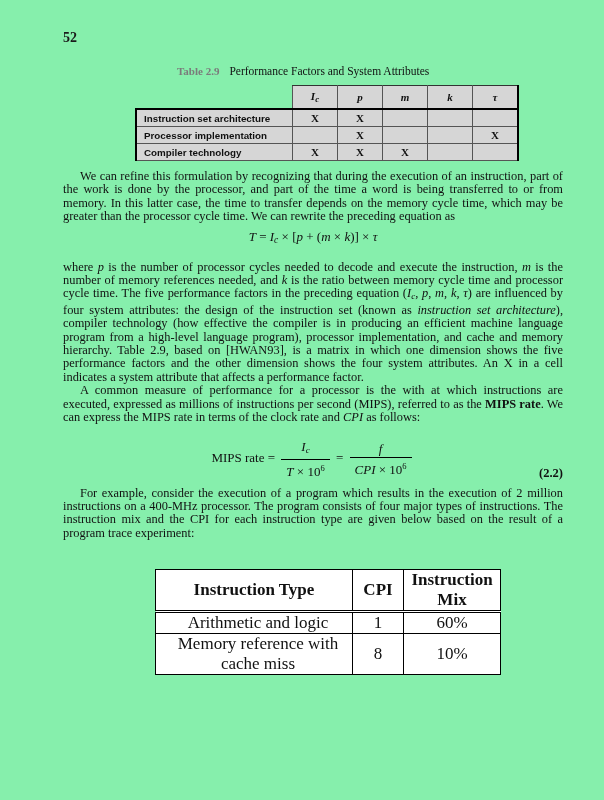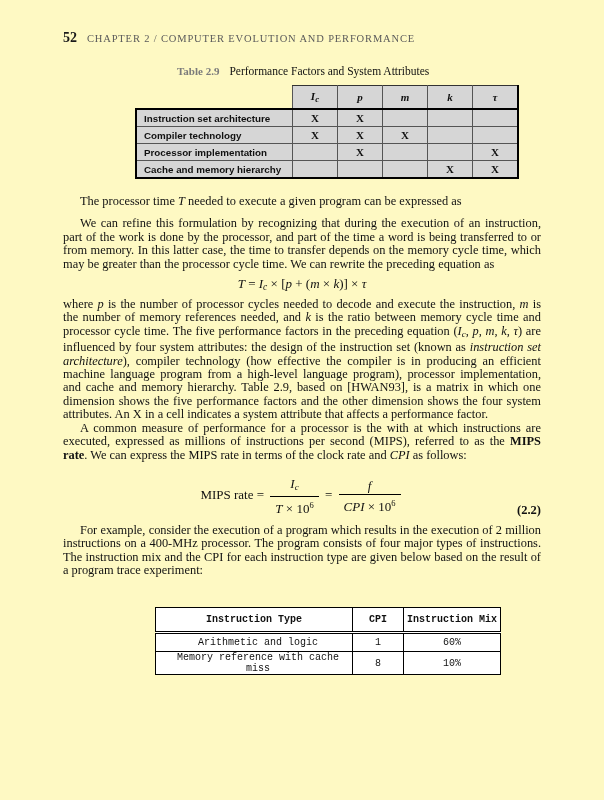--- a/index.html
+++ b/index.html
@@ -1,19 +1,19 @@
 <!DOCTYPE html>
 <html style="--shade: #d6d6d6;"><head>
 <meta charset="utf-8">
 <style>
   html,body{margin:0;padding:0;background:#e8e8e8;}
   .page{
-    position:relative; width:604px; height:800px; background:#fef9c3;
+    position:relative; width:604px; height:800px; background:#86efac;
     font-family:"Liberation Serif", serif; color:#111; overflow:hidden;
-    box-sizing:border-box; padding:30px 63px 0 63px;
+    box-sizing:border-box; padding:30px 41px 0 63px;
   }
   
   .runhead{display:flex; align-items:baseline; gap:10px;}
   .pagenum{font-weight:bold; font-size:14px; color:#1a1a1a;}
   .chaptitle{font-size:10.5px; letter-spacing:0.08em; color:#5a5a5a;}
   
   .caption{margin:19px 0 0 70px; font-size:11.5px;}
   .caption .lbl{font-weight:bold; color:#7b7b7b; margin-right:10px; font-size:11px;margin-left:44px;}
   
   .t29{border-collapse:collapse; margin:8px 0 0 72px; table-layout:fixed;}
@@ -25,53 +25,52 @@
   .t29 .xc{width:44px; font-weight:bold; font-size:11px;}
   .t29 .brow td{height:16px;}
   .t29 td.lft{border-left:2px solid #000;}
   .t29 td.rgt{border-right:2px solid #000;}
   .t29 tr.last td{border-bottom:2.5px solid #000;}
   
   .para{font-size:12.4px; line-height:13.4px; text-align:justify; margin:0;}
   .ind{text-indent:17px;}
   .mt-p1{margin-top:16px;}
   .mt-p2{margin-top:9px;}
-  .mt-p3{margin-top:6px;}
+  .mt-p3{margin-top:16px;}
   .mt-p5{margin-top:7px;}
   .r-i{font-style:italic;}
   .r-b{font-weight:bold;}
   .r-is{font-style:italic; font-size:9px; vertical-align:-2px;}
   .r-sup{font-size:8.5px; vertical-align:5px;}
   
   .eq{text-align:center; font-size:13px; margin:5px 0;}
   .eq .r-is{font-size:9.5px;}
   .eq22{position:relative; text-align:center; margin:13px 0 6px 0; font-size:13px;}
   .frac{display:inline-block; vertical-align:middle; text-align:center; margin:0 3px;}
   .frac .num, .frac .den{display:block; padding:0 5px; line-height:17px; font-size:13px;}
   .frac .num{border-bottom:1px solid #000;}
   .eqnum{position:absolute; right:0; top:28px; font-weight:bold; font-size:12.5px;}
   
-  .cpit{border-collapse:collapse; margin:29px 0 12px 92px; table-layout:fixed; font-size:10px;font-family:Liberation Mono, monospace;}
+  .cpit{border-collapse:collapse; margin:29px 0 12px 92px; table-layout:fixed; font-size:17px;}
   .cpit td{border:1.4px solid #000; padding:0; vertical-align:middle; background:#fff;}
   .cpit .hd{height:23px; font-weight:bold; text-align:center; border-bottom:3px double #000;}
   .cpit .c1{width:188px;}
   .cpit .c2{width:50px;}
   .cpit .c3{width:96px;}
   .cpit .drow td{height:17.5px;}
   .cpit .drow .c1{text-align:center; padding-left:8px;}
   .cpit .drow .c2,.cpit .drow .c3{text-align:center;}
 </style>
 </head>
 <body>
 
 <div class="page">
 
   <div class="runhead">
     <span class="pagenum">52</span>
-    <span class="chaptitle">CHAPTER 2 / COMPUTER EVOLUTION AND PERFORMANCE</span>
   </div>
 
   <div class="caption">
     <span class="lbl">Table 2.9</span><span>Performance Factors and System Attributes</span>
   </div>
 
   <table class="t29">
     <tbody>
         <tr>
       <td class="nob lab"></td>
@@ -83,47 +82,38 @@
     </tr>
     <tr class="brow">
       <td class="lab lft">Instruction set architecture</td>
       <td class="xc">X</td>
       <td class="xc">X</td>
       <td class="xc"></td>
       <td class="xc"></td>
       <td class="xc rgt"></td>
     </tr>
     <tr class="brow">
+      <td class="lab lft">Processor implementation</td>
+      <td class="xc"></td>
+      <td class="xc">X</td>
+      <td class="xc"></td>
+      <td class="xc"></td>
+      <td class="xc rgt">X</td>
+    </tr>
+    <tr class="brow">
       <td class="lab lft">Compiler technology</td>
       <td class="xc">X</td>
       <td class="xc">X</td>
       <td class="xc">X</td>
       <td class="xc"></td>
       <td class="xc rgt"></td>
     </tr>
-    <tr class="brow">
-      <td class="lab lft">Processor implementation</td>
-      <td class="xc"></td>
-      <td class="xc">X</td>
-      <td class="xc"></td>
-      <td class="xc"></td>
-      <td class="xc rgt">X</td>
-    </tr>
-    <tr class="brow last">
-      <td class="lab lft">Cache and memory hierarchy</td>
-      <td class="xc"></td>
-      <td class="xc"></td>
-      <td class="xc"></td>
-      <td class="xc">X</td>
-      <td class="xc rgt">X</td>
-    </tr>
   </tbody>
     </table>
 
-  <p class="para ind mt-p1"><span>The processor time </span><span class="r-i">T</span><span> needed to execute a given program can be expressed as</span></p>
 
 
   <p class="para ind mt-p2"><span>We can refine this formulation by recognizing that during the execution of an instruction, part of the work is done by the processor, and part of the time a word is being transferred to or from memory. In this latter case, the time to transfer depends on the memory cycle time, which may be greater than the processor cycle time. We can rewrite the preceding equation as</span></p>
 
   <div class="eq"><span class="r-i">T</span><span> = </span><span class="r-i">I</span><span class="r-is">c</span><span> × [</span><span class="r-i">p</span><span> + (</span><span class="r-i">m</span><span> × </span><span class="r-i">k</span><span>)] × </span><span class="r-i">τ</span></div>
 
   <p class="para mt-p3"><span>where </span><span class="r-i">p</span><span> is the number of processor cycles needed to decode and execute the instruction, </span><span class="r-i">m</span><span> is the number of memory references needed, and </span><span class="r-i">k</span><span> is the ratio between memory cycle time and processor cycle time. The five performance factors in the preceding equation (</span><span class="r-i">I</span><span class="r-is">c</span><span>, </span><span class="r-i">p</span><span>, </span><span class="r-i">m</span><span>, </span><span class="r-i">k</span><span>, </span><span class="r-i">τ</span><span>) are influenced by four system attributes: the design of the instruction set (known as </span><span class="r-i">instruction set architecture</span><span>), compiler technology (how effective the compiler is in producing an efficient machine language program from a high-level language program), processor implementation, and cache and memory hierarchy. Table 2.9, based on [HWAN93], is a matrix in which one dimension shows the five performance factors and the other dimension shows the four system attributes. An X in a cell indicates a system attribute that affects a performance factor.</span></p>
 
   <p class="para ind"><span>A common measure of performance for a processor is the with at which instructions are executed, expressed as millions of instructions per second (MIPS), referred to as the </span><span class="r-b">MIPS rate</span><span>. We can express the MIPS rate in terms of the clock rate and </span><span class="r-i">CPI</span><span> as follows:</span></p>
 

